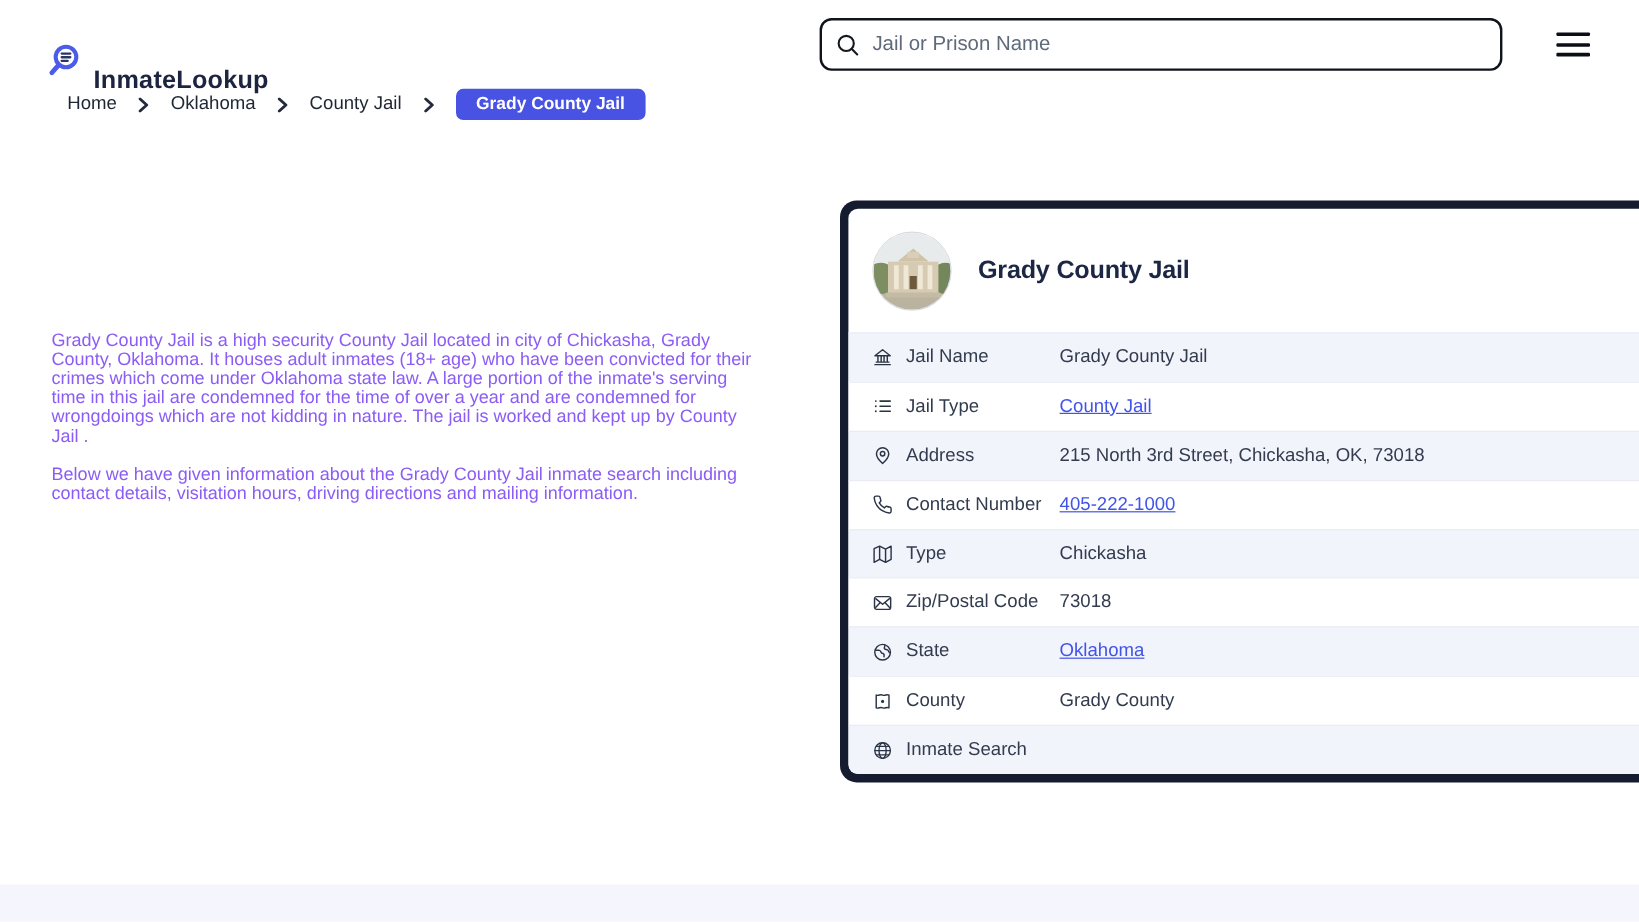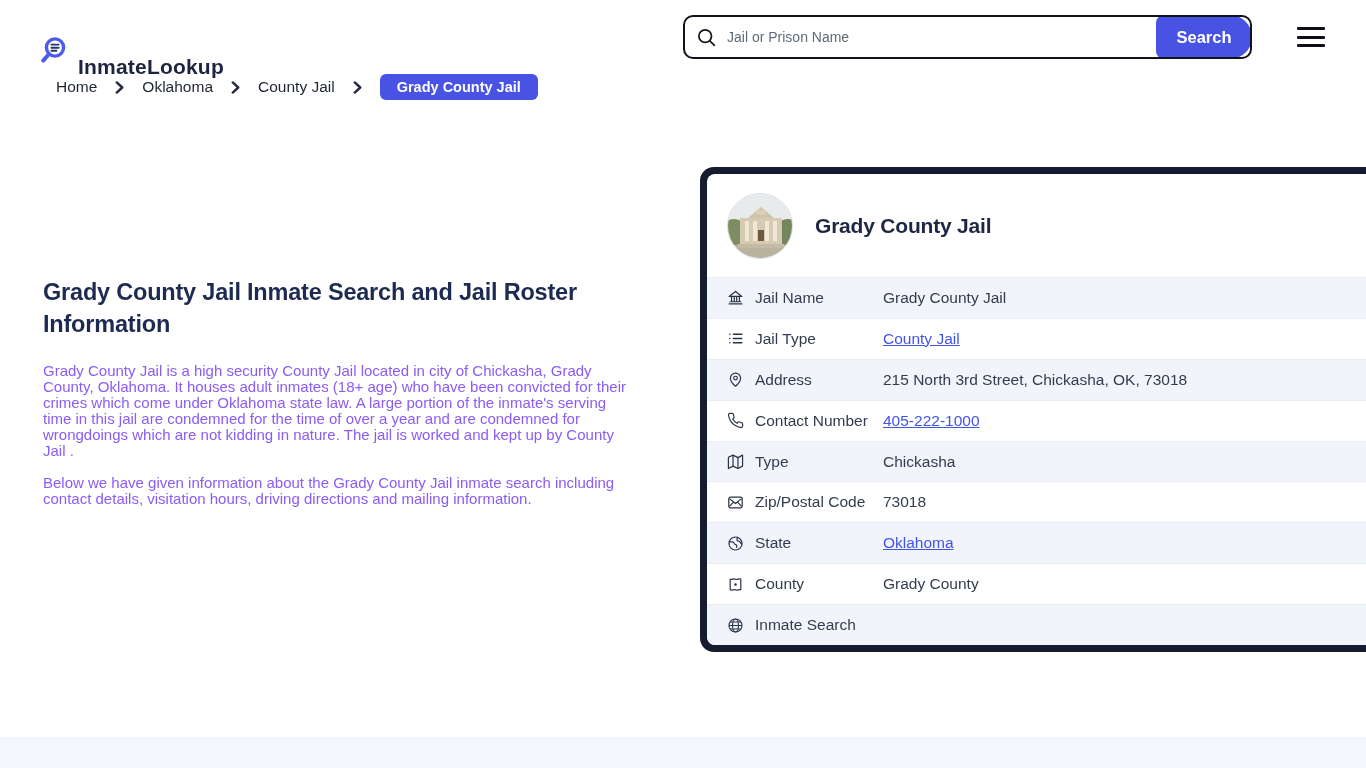--- a/index.html
+++ b/index.html
@@ -7,21 +7,21 @@
               font-family:"Liberation Sans", sans-serif; }
 
   
   .logo { position:absolute; left:38px; top:20px; display:flex; align-items:center; gap:10px; cursor:pointer; }
   .logo-text { font-size:21px; font-weight:700; color:#1d2440; letter-spacing:.2px;margin-top:35px; }
 
   .search-bar { position:absolute; left:683px; top:15px; width:569px; height:44px;
                 border:2px solid #10131c; border-radius:10px; background:#fff;
                 display:flex; align-items:center; overflow:hidden; }
   .search-glyph { margin-left:11px; display:flex; flex-shrink:0; }
-  .search-input { flex:1; border:none; outline:none; font-size:14px; padding:0 10px;
+  .search-input { flex:1; border:none; outline:none; font-size:17px; padding:0 10px;
                   color:#1a1f2b; font-family:"Liberation Sans", sans-serif; min-width:0; }
   .search-input::placeholder { color:#5f6b7a; opacity:1; }
   .search-btn { height:44px; width:96px; margin:-2px -2px -2px 0; flex-shrink:0;
                 background:#4853e4; color:#fff; border:none; cursor:pointer;
                 font-size:16.5px; font-weight:700; border-radius:8px 22px 22px 8px;
                 font-family:"Liberation Sans", sans-serif; }
 
   .hamburger { position:absolute; left:1297px; top:27px; width:28px; height:20px;
                display:flex; flex-direction:column; justify-content:space-between; cursor:pointer; }
   .hamburger span { display:block; height:3px; background:#0b0e14; border-radius:1px; }
@@ -80,21 +80,20 @@
 </div>
 
 <div class="search-bar">
   <span class="search-glyph">
     <svg width="21" height="21" viewBox="0 0 24 24" fill="none" stroke="#14181f" stroke-width="2">
       <circle cx="10.5" cy="10.5" r="7.2"></circle>
         <line x1="15.8" y1="15.8" x2="21" y2="21" stroke-linecap="round"></line>
     </svg>
   </span>
   <input class="search-input" type="text" placeholder="Jail or Prison Name" style="">
-  <button class="search-btn">Search</button>
 </div>
 
 <div class="hamburger">
   <span></span>
     <span></span>
     <span></span>
 </div>
 
 <nav class="breadcrumb">
   <a class="crumb">Home</a>
@@ -112,21 +111,20 @@
   <a class="crumb">County Jail</a>
   <span class="crumb-sep">
     <svg width="11" height="13" viewBox="0 0 12 14" fill="none" stroke="#232a3b" stroke-width="2.6" stroke-linecap="round" stroke-linejoin="round">
         <path d="M3 1.5 9 7l-6 5.5"></path>
       </svg>
   </span>
   <span class="crumb-pill">Grady County Jail</span>
 </nav>
 
 <div class="article">
-  <h1>Grady County Jail Inmate Search and Jail Roster Information</h1>
   <p>Grady County Jail is a high security County Jail located in city of Chickasha, Grady County, Oklahoma. It houses adult inmates (18+ age) who have been convicted for their crimes which come under Oklahoma state law. A large portion of the inmate's serving time in this jail are condemned for the time of over a year and are condemned for wrongdoings which are not kidding in nature. The jail is worked and kept up by County Jail .</p>
   <p>Below we have given information about the Grady County Jail inmate search including contact details, visitation hours, driving directions and mailing information.</p>
 </div>
 
 <div class="card">
   <div class="card-inner">
     <div class="card-header">
       <span class="avatar">
         <svg width="66" height="66" viewBox="0 0 66 66">
           <rect width="66" height="66" fill="#e8ebec"></rect>

